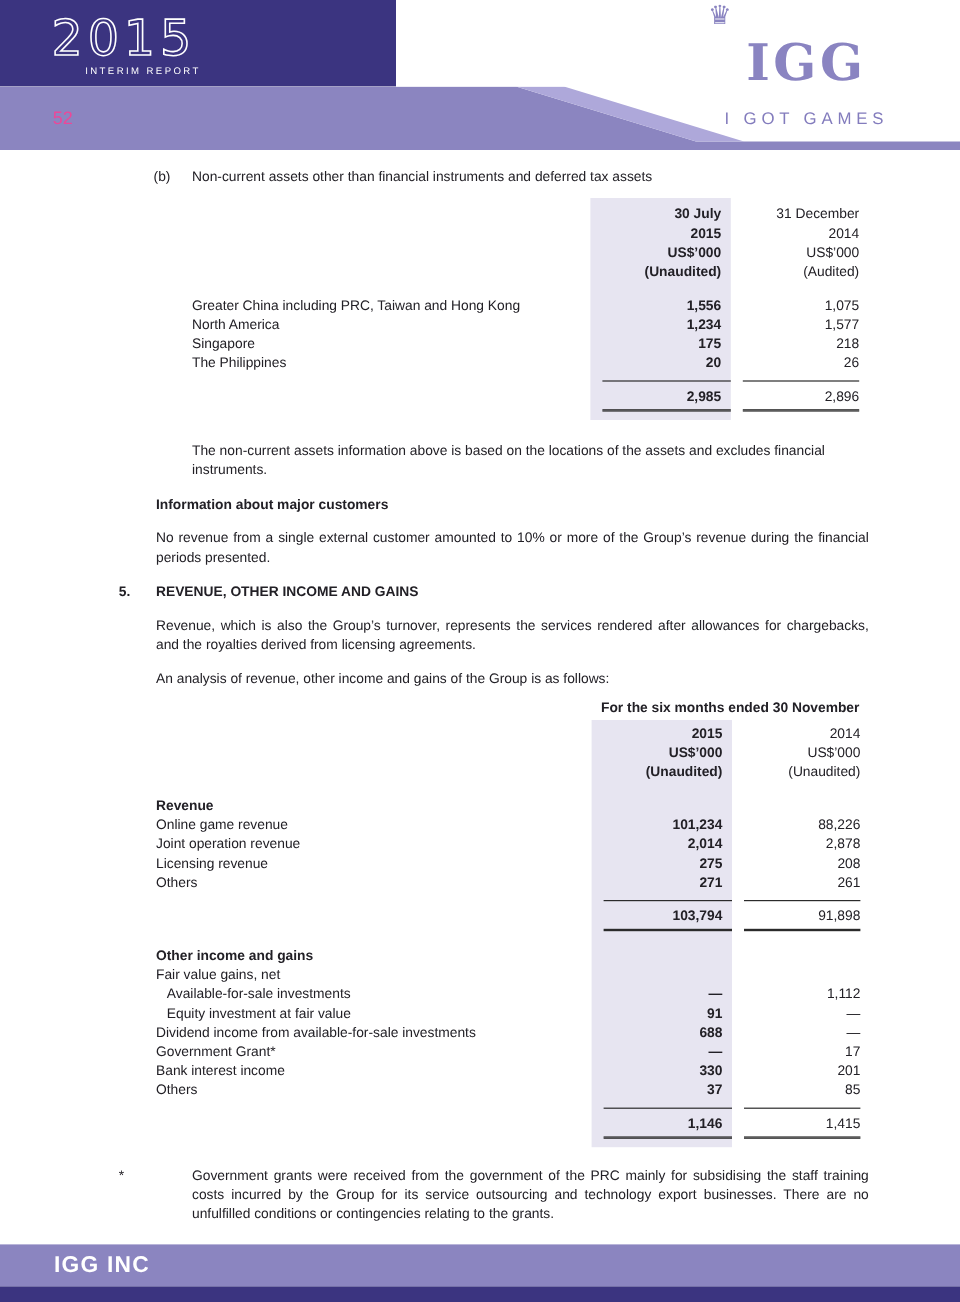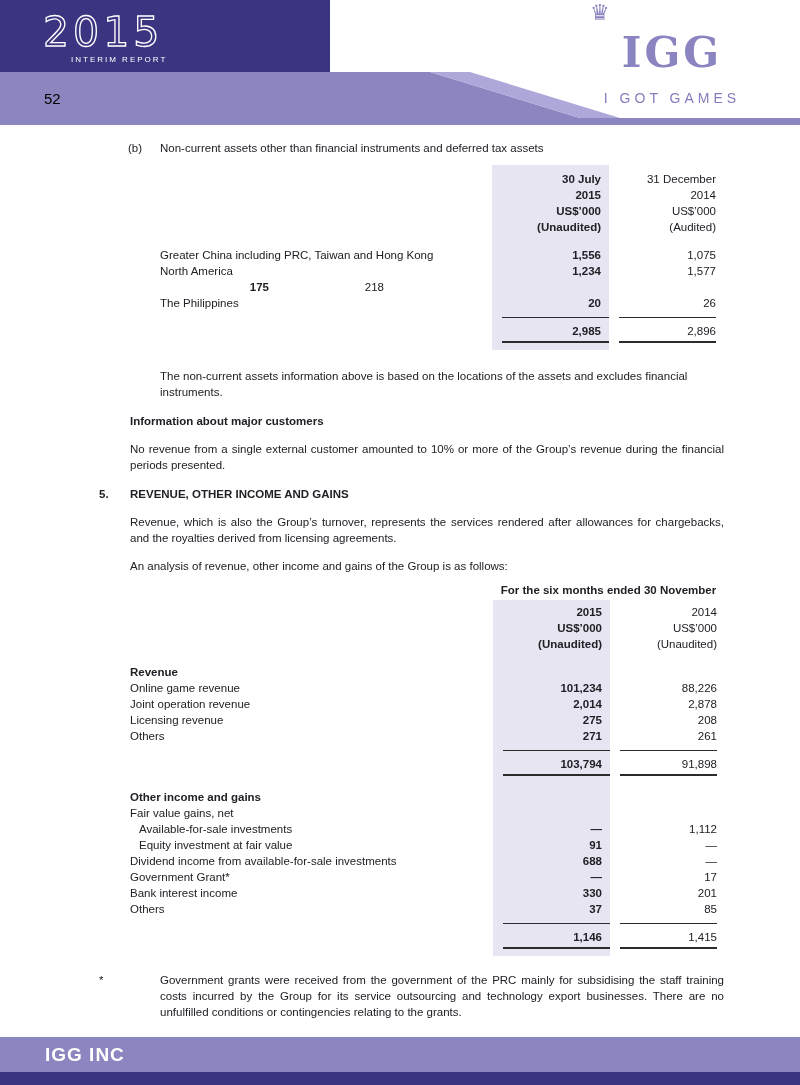--- a/index.html
+++ b/index.html
@@ -13,21 +13,21 @@
     clip-path:polygon(0 0, 53.75% 0, 72.5% 86.8%, 100% 86.8%, 100% 100%, 0 100%); }
   .hdr-stripe { position:absolute; top:72px; left:0; width:800px; height:53px; background:#aea8da;
     clip-path:polygon(53.75% 0, 58.75% 0, 77.5% 86.8%, 72.5% 86.8%); }
   .hdr-dark { position:absolute; top:0; left:0; width:330px; height:72px; background:#3b3480;
     padding:11px 0 0 43px; }
   .y2015 { font-family:"DejaVu Sans", sans-serif; font-size:41px; line-height:42px; letter-spacing:4px; color:#fff; }
   @supports (-webkit-text-stroke: 1px #fff) {
     .y2015 { color:rgba(255,255,255,0); -webkit-text-stroke:1.3px #fff; }
   }
   .y-sub { margin:2px 0 0 28px; font-size:8px; font-weight:normal; letter-spacing:2px; color:#fff; }
-  .pagenum { position:absolute; left:44px; top:90px; font-size:15px; color:#000000; }
+  .pagenum { position:absolute; left:44px; top:90px; font-size:15px; color:#ec4899; }
   .igg { position:absolute; top:6px; right:30px; width:196px; text-align:center; }
   .crown { position:absolute; left:16px; top:-4px; font-size:22px; line-height:22px; color:#8a84c1; }
   .igg-letters { margin-top:10px; font-family:"DejaVu Serif", serif; font-weight:bold; font-size:42px;
     line-height:74px; letter-spacing:3px; color:#8a84c1; }
   .igg-tag { font-size:14px; letter-spacing:4px; color:#837cbd; white-space:nowrap; }
 
   
   .content { position:absolute; top:140px; left:99px; width:625px; font-size:11.5px; line-height:16px; }
   .bold { font-weight:bold; }
   .hang { display:flex; }
@@ -124,20 +124,21 @@
         <div class="tlabel">Greater China including PRC, Taiwan and Hong Kong</div>
         <div class="tc1">1,556</div>
         <div class="tc2">1,075</div>
       </div>
       <div class="trow">
         <div class="tlabel">North America</div>
         <div class="tc1">1,234</div>
         <div class="tc2">1,577</div>
       </div>
       <div class="trow">
+        <div class="tlabel">Singapore</div>
         <div class="tc1">175</div>
         <div class="tc2">218</div>
       </div>
       <div class="trow">
         <div class="tlabel">The Philippines</div>
         <div class="tc1">20</div>
         <div class="tc2">26</div>
       </div>
       <div class="sp6"></div>
       <div class="trow rrow">

